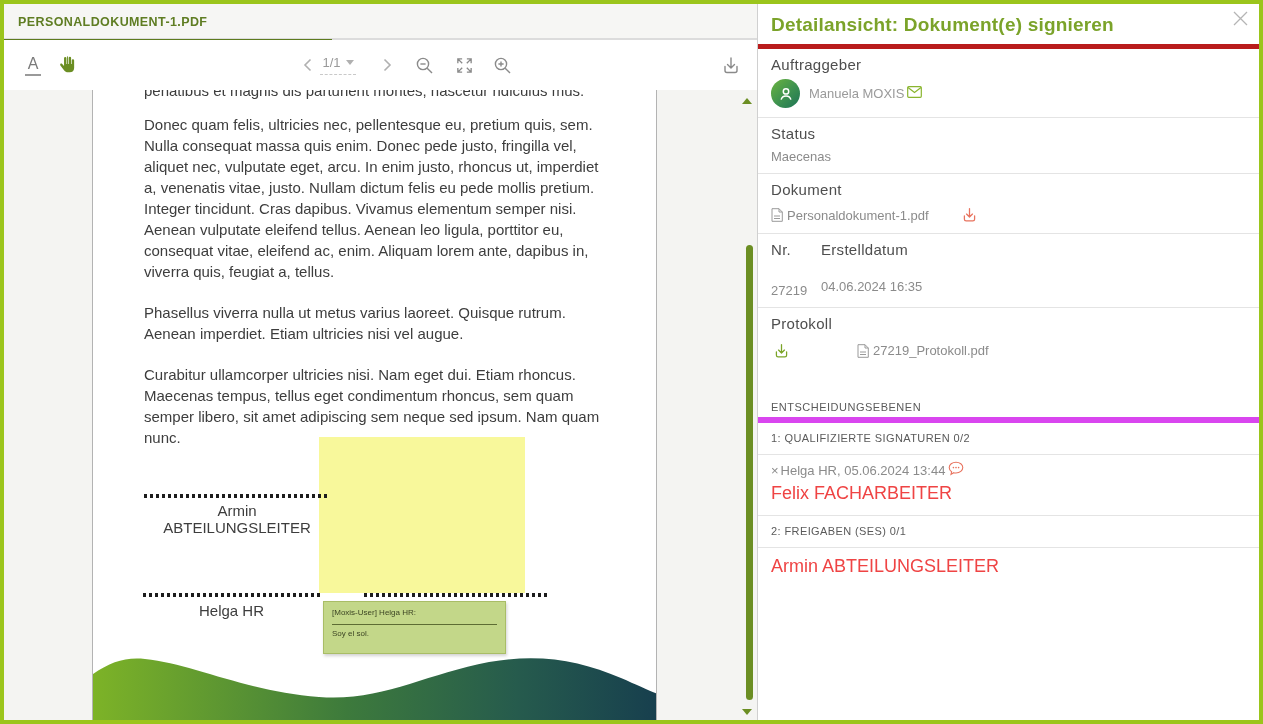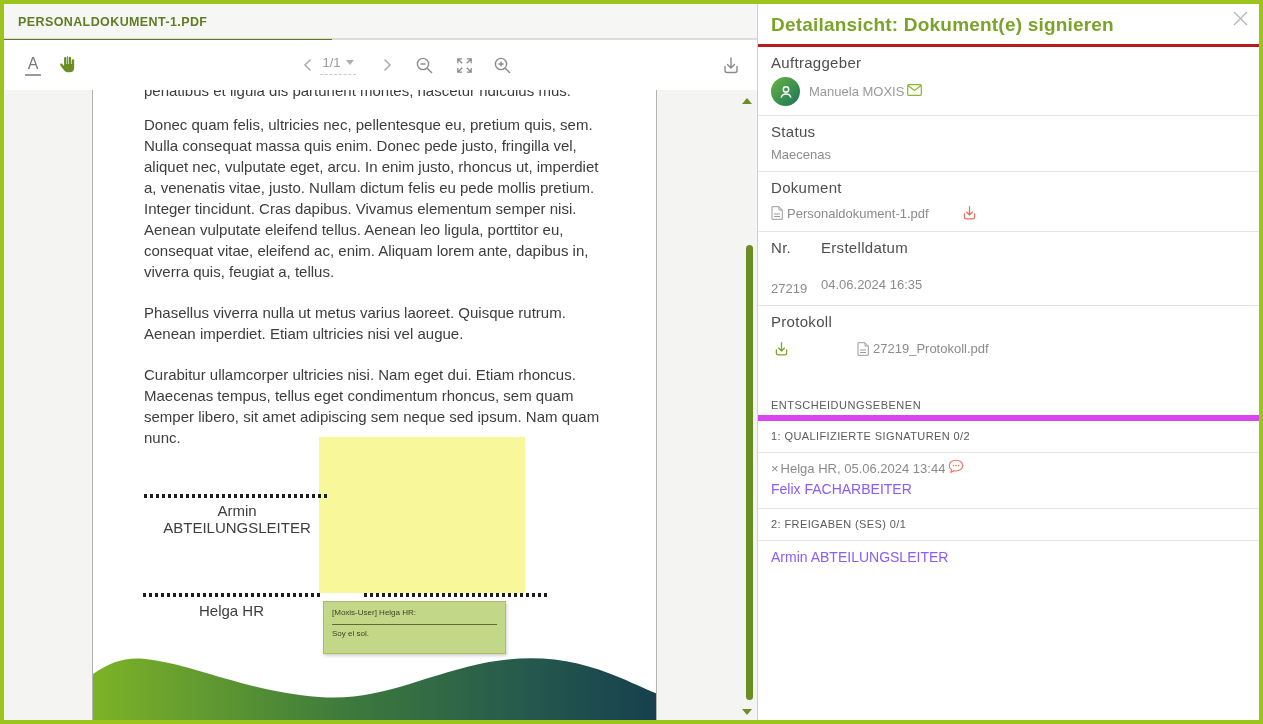--- a/index.html
+++ b/index.html
@@ -61,21 +61,21 @@
   .wave { position:absolute; left:0; top:540px; width:565px; height:90px; display:block; }
 
   .scroll-thumb { position:absolute; left:742px; top:155px; width:7px; height:455px; background:#6b8e23; border-radius:4px; cursor:pointer; }
   .scroll-up { position:absolute; left:738px; top:8px; width:0; height:0;
                border-left:5px solid transparent; border-right:5px solid transparent; border-bottom:6px solid #6b8e23; cursor:pointer; }
   .scroll-down { position:absolute; left:738px; bottom:5px; width:0; height:0;
                  border-left:5px solid transparent; border-right:5px solid transparent; border-top:6px solid #6b8e23; cursor:pointer; }
 
   
   .panel { flex:1; background:#fff; border-left:1px solid #d0d0d0; position:relative; overflow:hidden; }
-  .panel-header { position:relative; padding:10px 0 8px 13px; border-bottom:3px solid #b91c1c; }
+  .panel-header { position:relative; padding:10px 0 8px 13px; border-bottom:5px solid #b91c1c; }
   .panel-title { font-size:19px; color:#7ba32a; letter-spacing:.2px; }
   .close-btn { position:absolute; right:10px; top:5px; width:18px; height:18px; cursor:pointer; display:flex; align-items:center; justify-content:center; }
 
   .sec { padding:7px 13px 9px; border-bottom:1px solid #e4e4e4; position:relative; }
   .sec-label { font-size:15px; color:#4e4e4e; letter-spacing:.3px; }
   .sec-value { font-size:13px; color:#8b8b8b; margin-top:7px; }
 
   .person-row { display:flex; align-items:center; gap:9px; margin-top:6px; }
   .avatar { width:29px; height:29px; border-radius:50%; background:linear-gradient(135deg,#6cb440 0%,#3c9150 55%,#1d7355 100%);
             display:flex; align-items:center; justify-content:center; flex:0 0 auto; }
@@ -91,21 +91,21 @@
 
   .proto-row { position:relative; margin-top:10px; height:20px; }
   .proto-dl { position:absolute; left:2px; top:0; cursor:pointer; }
   .proto-file { position:absolute; left:86px; top:1px; }
 
   .sec.no-border { border-bottom:none; }
   .ebenen-heading { margin-top:30px; padding:0 13px 4px; font-size:11px; color:#5a5a5a; letter-spacing:.5px; border-bottom:6px solid #d946ef; }
   .level-title { padding:9px 13px 10px; font-size:11px; color:#5a5a5a; letter-spacing:.4px; border-bottom:1px solid #e4e4e4; }
   .level-entries { padding:8px 13px 11px; border-bottom:1px solid #e4e4e4; position:relative; }
   .entry-line1 { font-size:13px; color:#8b8b8b; }
-  .entry-line2 { font-size:14px; color:#8b5cf6; margin-top:5px; }
+  .entry-line2 { font-size:18px; color:#ef4444; margin-top:5px; }
   .entry-mark { color:#8b8b8b; margin-right:2px; }
   .comment-icon { position:absolute; left:190px; top:6px; cursor:pointer; }
   .level-entries.single { border-bottom:none; }
 
   svg { display:block; }
 </style>
 </head>
 <body>
 
 <div class="app">
@@ -186,21 +186,21 @@
           <svg width="20" height="20" viewBox="0 0 20 20" fill="none" stroke="#8a8a8a" stroke-width="1.4" stroke-linecap="round" stroke-linejoin="round">
             <path d="M4 11.5v4a2 2 0 0 0 2 2h8a2 2 0 0 0 2-2v-4"></path>
               <path d="M10 3v9.5M6.5 9.5 10 13l3.5-3.5"></path>
           </svg>
         </span>
       </div>
     </div>
 
     <div class="canvas">
       <div class="page">
-        <p class="pdf-text clipped-line">penatibus et ligula dis parturient montes, nascetur ridiculus mus.</p>
+        <p class="pdf-text clipped-line">penatibus et magnis dis parturient montes, nascetur ridiculus mus.</p>
         <p class="pdf-text para1">Donec quam felis, ultricies nec, pellentesque eu, pretium quis, sem. Nulla consequat massa quis enim. Donec pede justo, fringilla vel, aliquet nec, vulputate eget, arcu. In enim justo, rhoncus ut, imperdiet a, venenatis vitae, justo. Nullam dictum felis eu pede mollis pretium. Integer tincidunt. Cras dapibus. Vivamus elementum semper nisi. Aenean vulputate eleifend tellus. Aenean leo ligula, porttitor eu, consequat vitae, eleifend ac, enim. Aliquam lorem ante, dapibus in, viverra quis, feugiat a, tellus.</p>
         <p class="pdf-text para2">Phasellus viverra nulla ut metus varius laoreet. Quisque rutrum. Aenean imperdiet. Etiam ultricies nisi vel augue.</p>
         <p class="pdf-text para3">Curabitur ullamcorper ultricies nisi. Nam eget dui. Etiam rhoncus. Maecenas tempus, tellus eget condimentum rhoncus, sem quam semper libero, sit amet adipiscing sem neque sed ipsum. Nam quam nunc.</p>
 
         <div class="sig-highlight"></div>
 
         <div class="dotted dotted-1"></div>
         <div class="sig-name sig-name-1">Armin ABTEILUNGSLEITER</div>
 
         <div class="dotted dotted-2a"></div>

